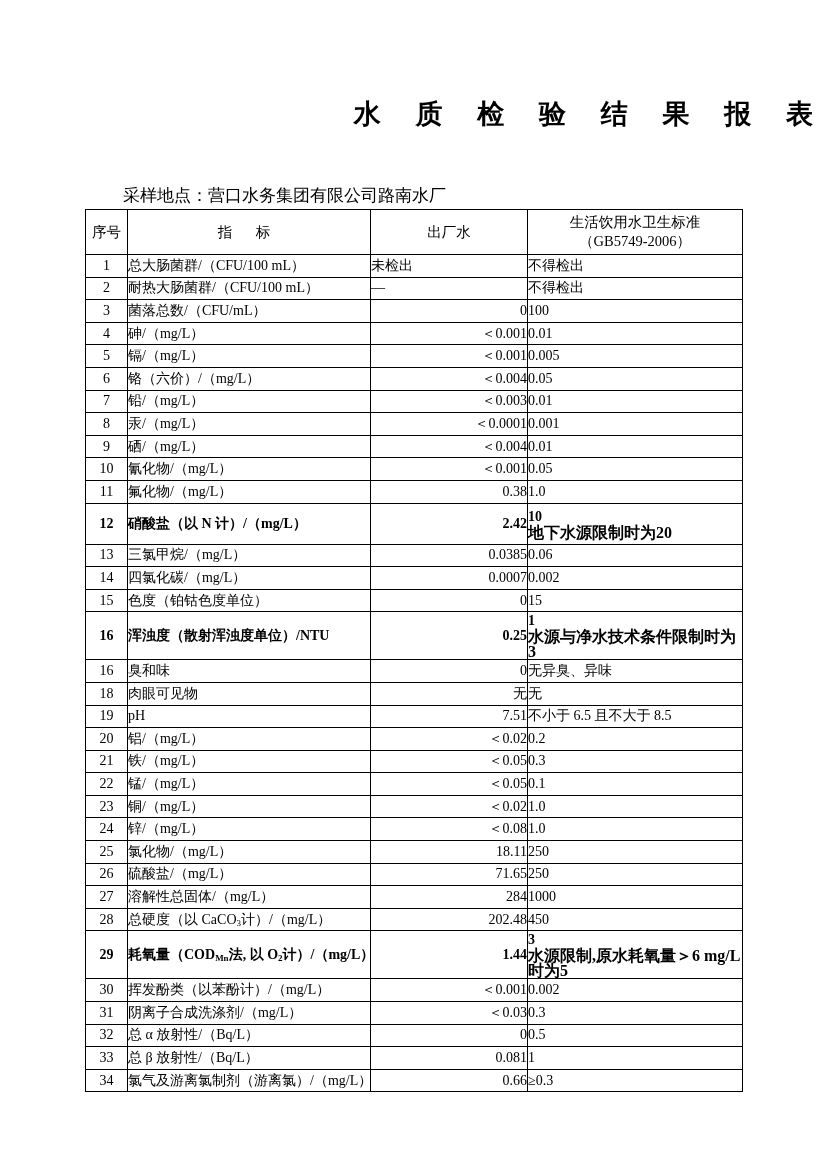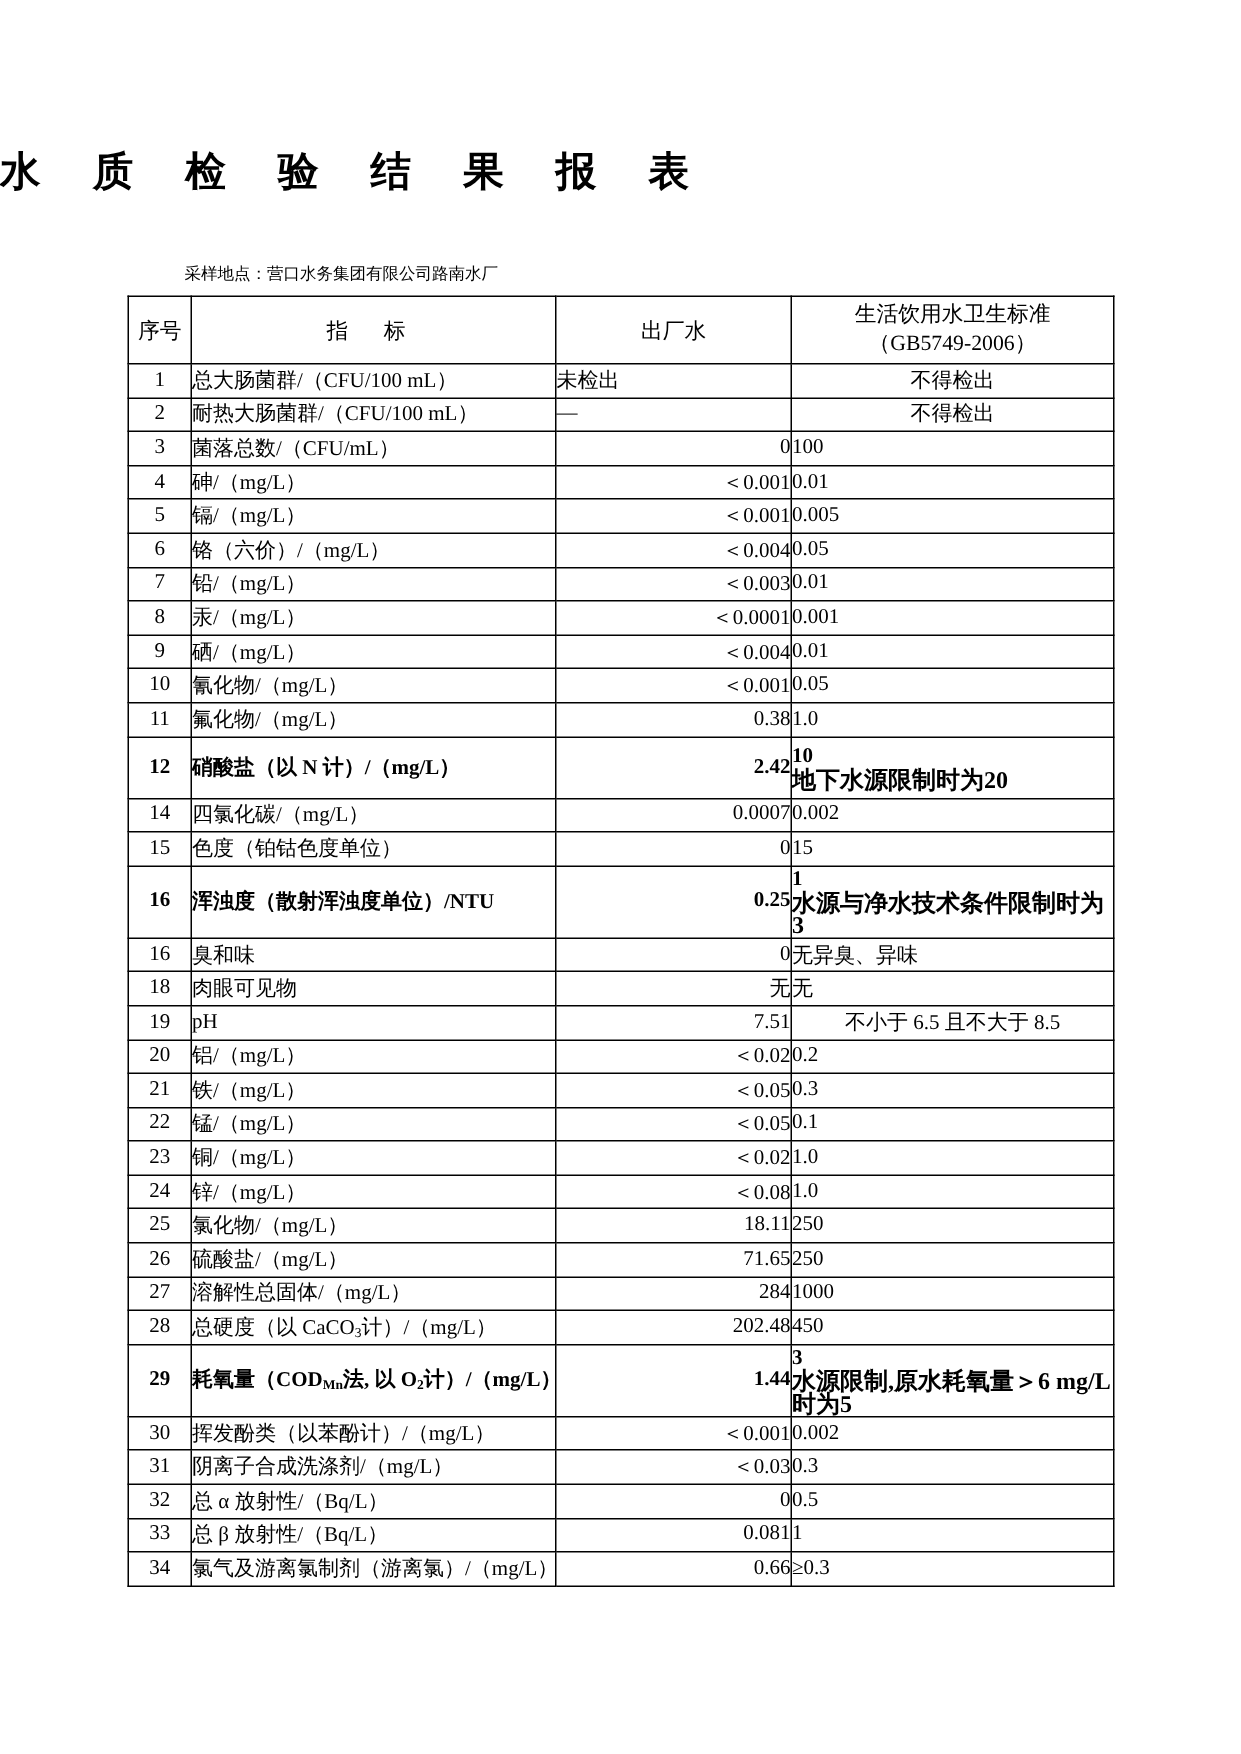--- a/index.html
+++ b/index.html
@@ -15,31 +15,31 @@
     position: relative;
   }
   .page {
     width: 827px;
     height: 1169px;
     box-sizing: border-box;
     padding: 0;
     position: relative;
   }
   .doc-title {
-    text-align: left;
+    text-align: right;
     font-size: 27px;
     font-weight: bold;
     letter-spacing: 14px;
     margin-top: 96px;
     font-family: "Liberation Serif", "DejaVu Serif", serif;
   }
   .meta {
-    margin-top: 40px;
+    margin-top: 52px;
     margin-left: 123px;
-    font-size: 11px;
+    font-size: 17px;
     line-height: 23px;
   }
   .meta div {
     white-space: nowrap;
   }
   table.report {
     border-collapse: collapse;
     margin-left: 85px;
     margin-top: 2px;
     width: 657px;
@@ -86,21 +86,21 @@
   }
   td.val.center {
     text-align: left;
     padding-right: 0;
   }
   td.std {
     text-align: left;
     padding-right: 9px;
   }
   td.std.center {
-    text-align: center;
+    text-align: left;
     padding-right: 0;
   }
   .std-main { display: block; line-height: 17px; }
   .std-note {
     display: block;
     font-size: 16px;
     line-height: 15px;
   }
   .tall { height: 40px; font-weight: bold; }
   sub {
@@ -207,20 +207,26 @@
         <tr class="tall">
           <td class="no tall">12</td>
           <td class="item tall">硝酸盐（以 N 计）/（mg/L）</td>
           <td class="val tall">2.42</td>
           <td class="std tall">
             <span class="std-main">10</span>
             <span class="std-note">地下水源限制时为20</span>
           </td>
         </tr>
         <tr>
+          <td class="no">13</td>
+          <td class="item">三氯甲烷/（mg/L）</td>
+          <td class="val">0.0385</td>
+          <td class="std">0.06</td>
+        </tr>
+        <tr>
           <td class="no">14</td>
           <td class="item">四氯化碳/（mg/L）</td>
           <td class="val">0.0007</td>
           <td class="std">0.002</td>
         </tr>
         <tr>
           <td class="no">15</td>
           <td class="item">色度（铂钴色度单位）</td>
           <td class="val">0</td>
           <td class="std">15</td>

